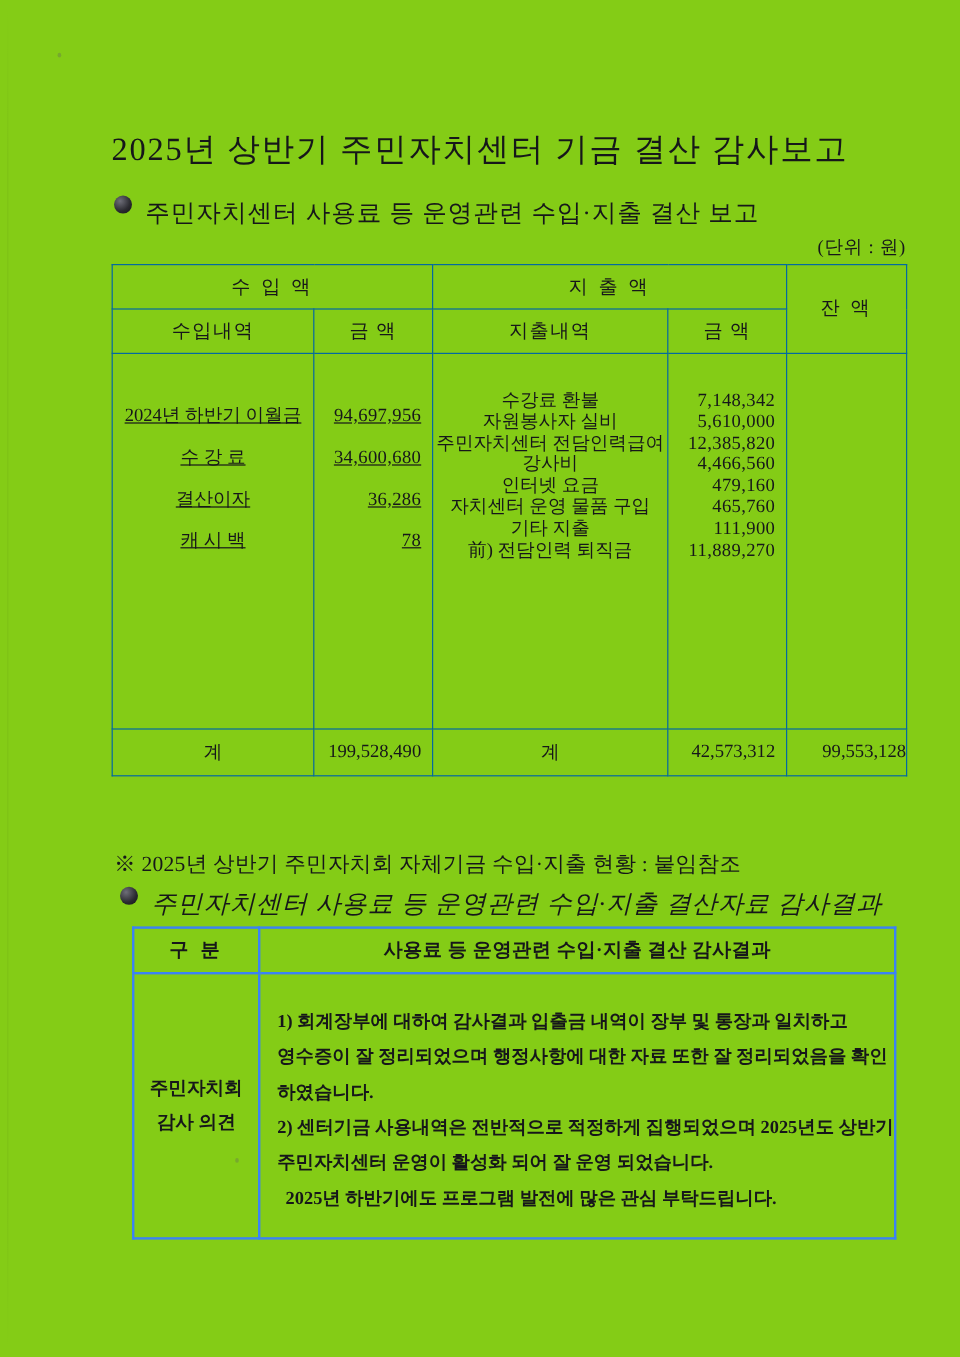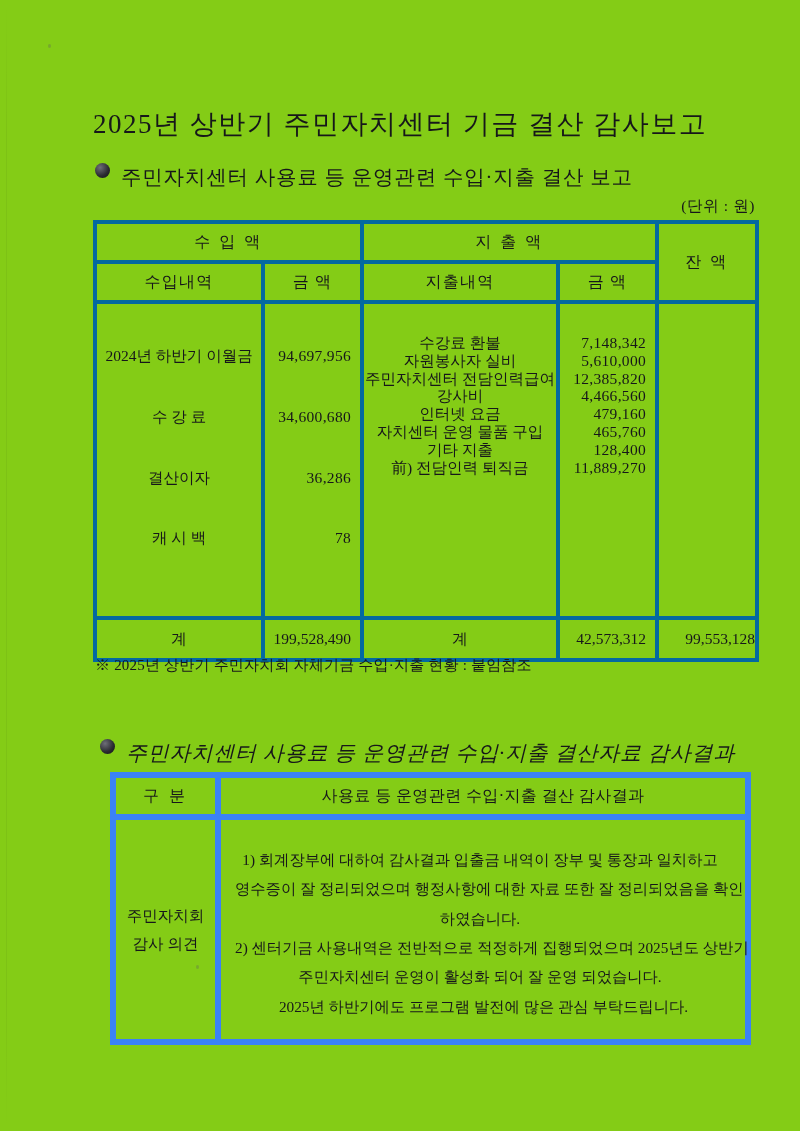--- a/index.html
+++ b/index.html
@@ -74,37 +74,37 @@
     position: absolute;
     right: 45px;
     top: 196px;
     font-size: 15.5px;
     letter-spacing: 0.6px;
   }
 
   .foot-note {
     position: absolute;
     left: 95px;
-    top: 656px;
-    font-size: 15px;
+    top: 708px;
+    font-size: 18px;
     letter-spacing: 0.2px;
     white-space: nowrap;
   }
 
   
   .tbl1 {
     position: absolute;
     left: 93px;
     top: 220px;
     width: 662px;
     border-collapse: collapse;
     table-layout: fixed;
   }
   .tbl1 td, .tbl1 th {
-    border: 4px solid #0369a1;
+    border: 1px solid #0369a1;
     font-weight: 400;
     font-size: 15.5px;
     padding: 0;
   }
   .tbl1 .hcell {
     height: 36px;
     text-align: center;
     letter-spacing: 2.5px;
     font-size: 16px;
   }
@@ -113,21 +113,21 @@
   .body-cell { vertical-align: top; height: 312px; }
 
   .rowlist {
     list-style: none;
     margin: 0;
     padding: 0;
     height: 100%;
     display: flex;
     flex-direction: column;
   }
-  .rowlist.income { padding-top: 43px; gap: 43px; }
+  .rowlist.income { padding-top: 43px; gap: 17px; text-decoration: underline; }
   .rowlist.expense { padding-top: 30px; gap: 0; }
 
   .rowlist li {
     font-size: 15.5px;
     line-height: 1.15;
     white-space: nowrap;
   }
   .rowlist.income li, .rowlist.expense li { text-align: center; }
   .rowlist.amount li { text-align: right; padding-right: 9px; letter-spacing: 0.3px; }
 
@@ -142,42 +142,41 @@
   
   .tbl2 {
     position: absolute;
     left: 110px;
     top: 772px;
     width: 635px;
     border-collapse: collapse;
     table-layout: fixed;
   }
   .tbl2 td {
-    border: 6px solid #3b82f6;
-    font-weight: 400;
+    border: 2px solid #3b82f6;
+    font-weight: 700;
     padding: 0;
     font-size: 15.5px;
   }
   .tbl2 .hcell {
     height: 36px;
     text-align: center;
     font-size: 16px;
     letter-spacing: 3px;
   }
   .tbl2 .hcell.wide { letter-spacing: 0.4px; }
   .tbl2 .label-cell {
     text-align: center;
     vertical-align: middle;
     line-height: 1.75;
     height: 200px;
   }
   .tbl2 .opinion-cell {
     vertical-align: top;
     padding: 25px 20px 18px 14px;
-    text-align: center;
   }
   .opinion-list {
     margin: 0; padding: 0;
     list-style: none;
   }
   .opinion-list li {
     font-size: 15.3px;
     line-height: 1.92;
     white-space: nowrap;
   }
@@ -251,21 +250,21 @@
           </ul>
         </td>
         <td class="body-cell">
           <ul class="rowlist expense amount">
             <li>7,148,342</li>
             <li>5,610,000</li>
             <li>12,385,820</li>
             <li>4,466,560</li>
             <li>479,160</li>
             <li>465,760</li>
-            <li>128,400</li>
+            <li>111,900</li>
             <li>11,889,270</li>
           </ul>
         </td>
         <td class="body-cell"></td>
       </tr>
       <tr>
         <td class="total-cell">계</td>
         <td class="total-cell num">199,528,490</td>
         <td class="total-cell">계</td>
         <td class="total-cell num">42,573,312</td>

